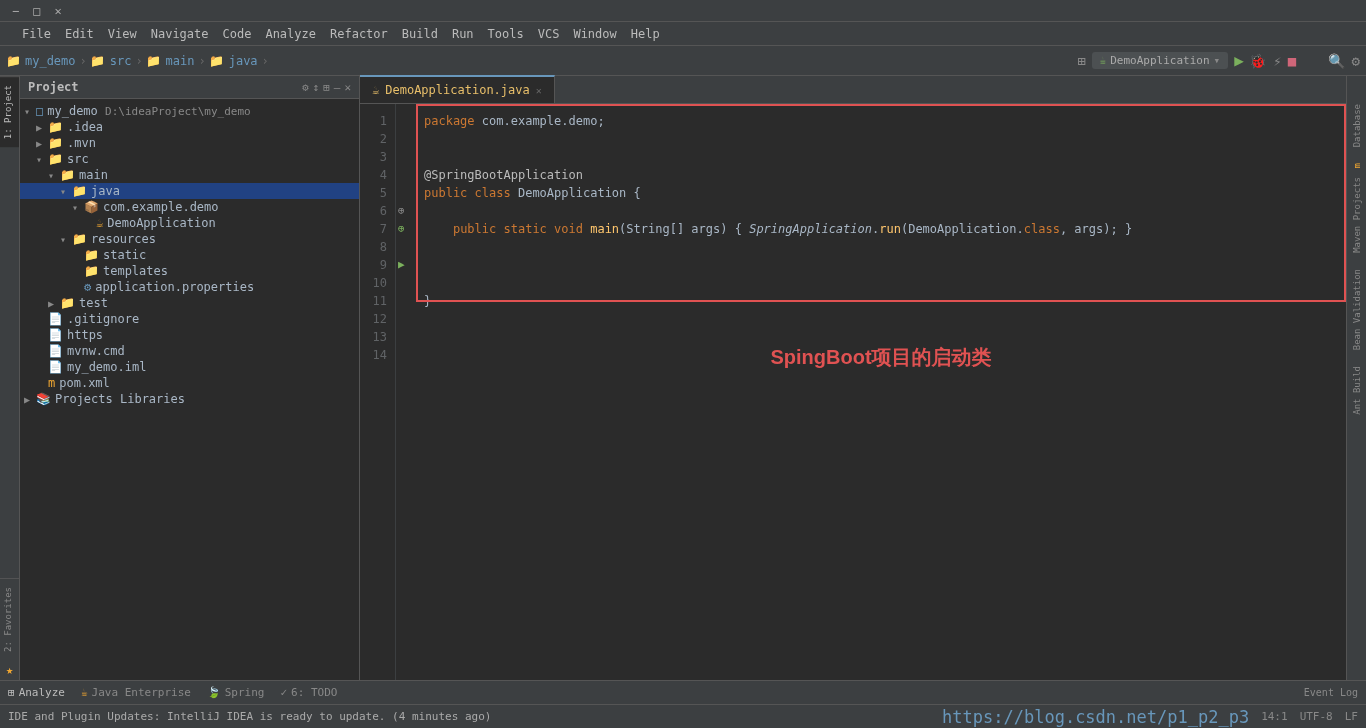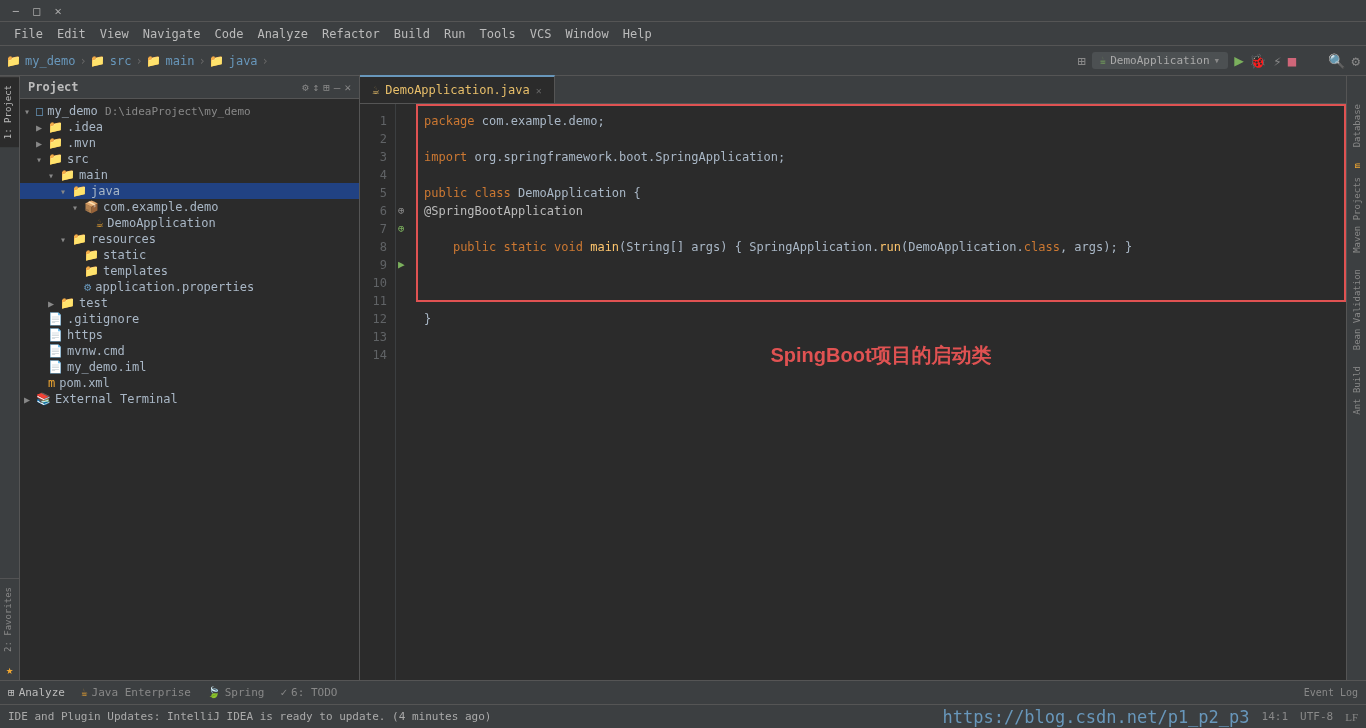--- a/index.html
+++ b/index.html
@@ -4,21 +4,21 @@
   <style>
     * { margin: 0; padding: 0; box-sizing: border-box; }
     body { font-family: 'Consolas', 'Monaco', monospace; font-size: 12px; background: #2b2b2b; color: #a9b7c6; width: 1366px; height: 728px; overflow: hidden; }
 
     
     #title-bar { background: #3c3f41; height: 22px; display: flex; align-items: center; justify-content: space-between; padding: 0 8px; border-bottom: 1px solid #555; }
     #title-bar .win-controls { display: flex; gap: 6px; }
     #title-bar .win-btn { color: #aaa; font-size: 12px; cursor: pointer; padding: 0 4px; }
 
     
-    #menu-bar { background: #3c3f41; height: 24px; display: flex; align-items: center; padding: 0 8px; border-bottom: 1px solid #555; gap: 2px; }
+    #menu-bar { background: #3c3f41; height: 24px; display: flex; align-items: center; padding: 0 16px; border-bottom: 1px solid #555; gap: 2px; }
     .menu-item { color: #bbb; font-size: 12px; padding: 2px 6px; cursor: pointer; }
 
     
     #toolbar { background: #3c3f41; height: 30px; display: flex; align-items: center; padding: 0 6px; border-bottom: 1px solid #555; gap: 6px; }
     .breadcrumb { display: flex; align-items: center; gap: 4px; color: #aaa; font-size: 12px; }
     .breadcrumb-sep { color: #666; }
     .bc-folder { color: #6897bb; }
     .toolbar-right { margin-left: auto; display: flex; align-items: center; gap: 6px; }
     .run-config { background: #4c5052; padding: 2px 8px; border-radius: 3px; color: #aaa; font-size: 11px; display: flex; align-items: center; gap: 4px; }
     .run-btn { color: #7bb05d; font-size: 16px; cursor: pointer; }
@@ -301,21 +301,21 @@
         <span class="tree-indent" style="width:16px;"></span>
         <span class="tree-arrow" style="width:12px;"></span>
         <span class="tree-icon" style="color:#f0a732;">m</span>
         <span class="tree-label">pom.xml</span>
       </div>
 
       <div class="tree-item">
         <span class="tree-indent" style="width:4px;"></span>
         <span class="tree-arrow">▶</span>
         <span class="tree-icon" style="color:#888;">📚</span>
-        <span class="tree-label">External Terminal</span>
+        <span class="tree-label">Projects Libraries</span>
       </div>
     </div>
 
   </div>
 
   <div class="editor-wrapper">
     <div id="editor-tabs">
       <div class="editor-tab active">
         <span style="color:#e8bf6a;">☕</span>
         <span>DemoApplication.java</span>
@@ -353,34 +353,33 @@
         <div style="height:18px; color:#7bb05d;">▶</div>
       </div>
 
       <div id="code-area" style="flex:1; background:#2b2b2b; position:relative;">
 
         <div class="red-box-overlay" style="top:0; left:0; right:0; height:198px;"></div>
 
         <div style="line-height:18px; font-size:12px; font-family:Consolas,Monaco,monospace;">
           <div><span class="kw">package</span> <span class="pkg">com.example.demo</span>;</div>
           <div>&nbsp;</div>
-          <div><span class="kw">import</span> <span class="pkg">org.springframework.boot.SpringApplication</span>;</div>
-          <div>&nbsp;</div>
+          <div>&nbsp;</div>
+          <div><span class="ann">@SpringBootApplication</span></div>
           <div><span class="kw">public class</span> <span style="color:#a9b7c6;">DemoApplication</span> {</div>
-          <div><span class="ann">@SpringBootApplication</span></div>
-          <div>&nbsp;</div>
-          <div>&nbsp;&nbsp;&nbsp;&nbsp;<span class="kw">public static void</span> <span class="fn">main</span>(<span style="color:#a9b7c6;">String</span>[] args) { <span style="color:#a9b7c6;">SpringApplication</span>.<span class="fn">run</span>(<span style="color:#a9b7c6;">DemoApplication</span>.<span class="kw">class</span>, args); }</div>
+          <div>&nbsp;</div>
+          <div>&nbsp;&nbsp;&nbsp;&nbsp;<span class="kw">public static void</span> <span class="fn">main</span>(<span style="color:#a9b7c6;">String</span>[] args) { <span style="color:#a9b7c6;font-style:italic;">SpringApplication</span>.<span class="fn">run</span>(<span style="color:#a9b7c6;">DemoApplication</span>.<span class="kw">class</span>, args); }</div>
           <div>&nbsp;</div>
           <div>&nbsp;</div>
           <div>&nbsp;</div>
           <div>}</div>
           <div>&nbsp;</div>
         </div>
 
-        <div style="text-align:center;">
+        <div style="margin-top:20px; text-align:center;">
           <span class="chinese-annotation">SpingBoot项目的启动类</span>
         </div>
       </div>
     </div>
   </div>
 
   <div id="right-strip">
     <div class="right-strip-label" style="writing-mode:vertical-rl; transform:rotate(180deg); margin:8px 0; font-size:9px;">Database</div>
     <div class="right-strip-label" style="writing-mode:vertical-rl; transform:rotate(180deg); margin:8px 0; font-size:9px; color:#f0a732;">m</div>
     <div class="right-strip-label" style="writing-mode:vertical-rl; transform:rotate(180deg); margin:0 0 8px 0; font-size:9px;">Maven Projects</div>
@@ -413,15 +412,15 @@
 </div>
 
 <div id="status-bar">
   <div class="status-left">
     <span style="color:#aaa; font-size:11px;">IDE and Plugin Updates: IntelliJ IDEA is ready to update. (4 minutes ago)</span>
   </div>
   <div class="status-right">
     <span style="color:#6897bb; font-size:17px; cursor:pointer;">https://blog.csdn.net/p1_p2_p3</span>
     <span style="color:#888; font-size:11px;">14:1</span>
     <span style="color:#888; font-size:11px;">UTF-8</span>
-    <span style="color:#888; font-size:11px;font-family:Liberation Serif, serif;">LF</span>
+    <span style="color:#888; font-size:11px;">LF</span>
   </div>
 </div>
 
 </body></html>

